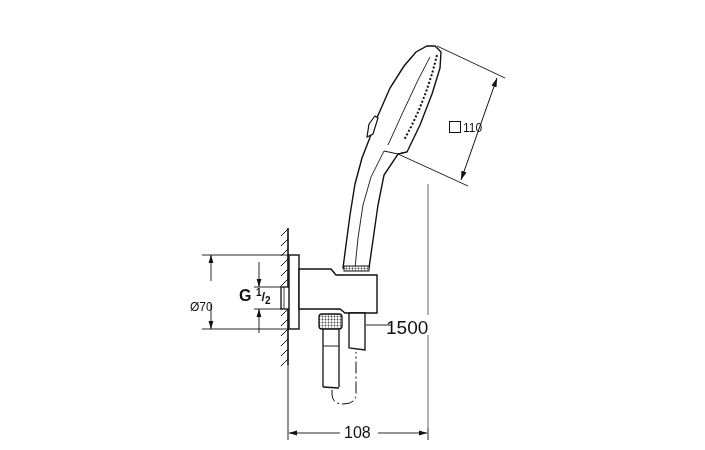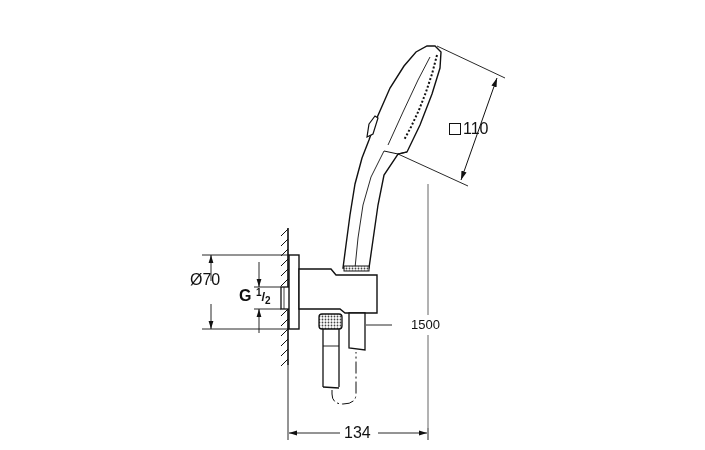--- a/index.html
+++ b/index.html
@@ -114,32 +114,32 @@
   </g>
 
   <g stroke="#111" fill="none" stroke-width="0.9">
     <line x1="288" y1="365" x2="288" y2="440"></line>
     <line x1="428" y1="428" x2="428" y2="440"></line>
     <line x1="289" y1="433" x2="340" y2="433" marker-start="url(#arr)"></line>
     <line x1="378" y1="433" x2="427" y2="433" marker-end="url(#arr)"></line>
   </g>
 </svg>
 
-<div class="lbl" style="left:449px; top:121px; font-size:16px;">
+<div class="lbl" style="left:449px; top:121px; font-size:12px;">
   <span class="sq"></span><span>110</span>
 </div>
 
-<div class="lbl" style="left:190px; top:272px; font-size:16px;">
+<div class="lbl" style="left:190px; top:301px; font-size:12px;">
   <span>Ø70</span>
 </div>
 
 <div class="lbl" style="left:239px; top:288px; font-size:16px;font-weight:bold;">
   <span>G</span>
   <span class="sup">1</span><span style="font-size:13px;">/</span><span class="sub">2</span>
 </div>
 
-<div class="lbl" style="left:411px; top:318px; font-size:13px;">
+<div class="lbl" style="left:386px; top:318px; font-size:19px;">
   <span>1500</span>
 </div>
 
 <div class="lbl" style="left:344px; top:425px; font-size:16px;">
-  <span>134</span>
+  <span>108</span>
 </div>
 
 </body></html>

